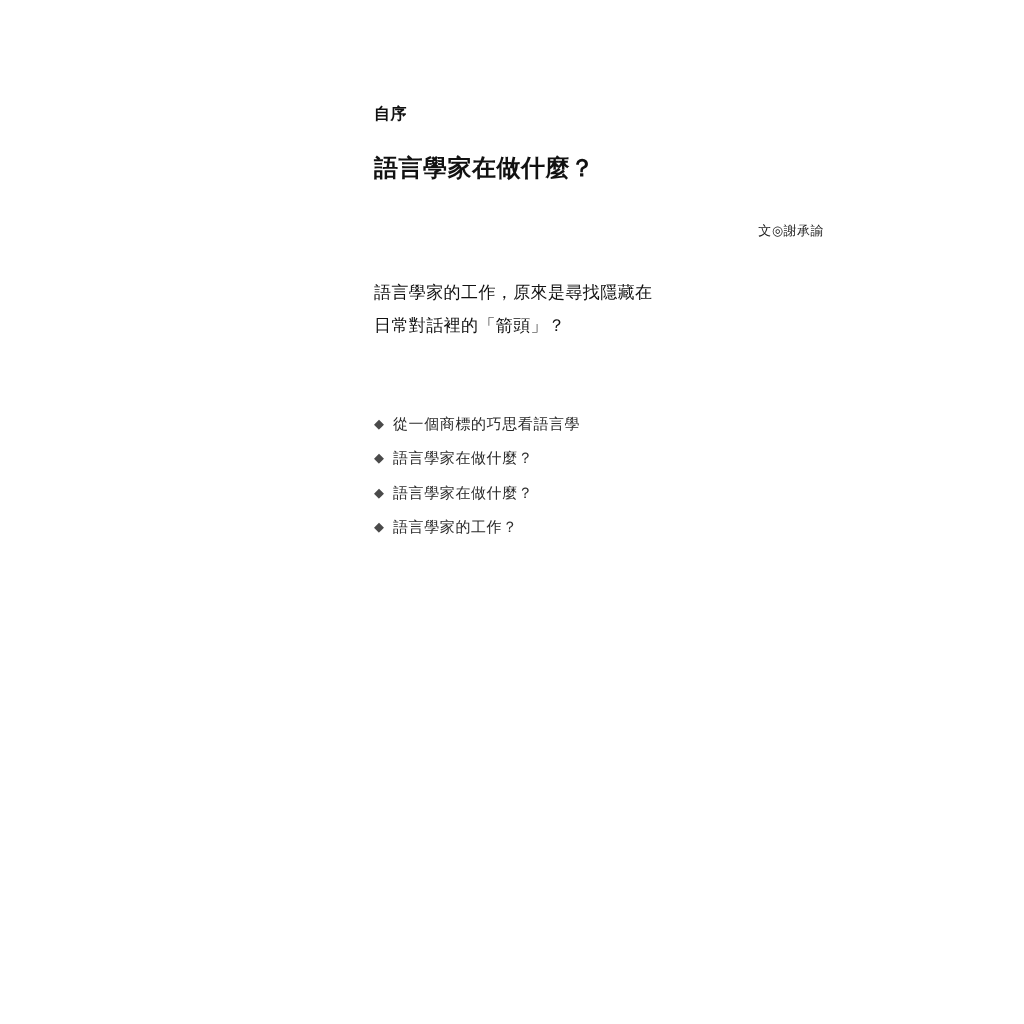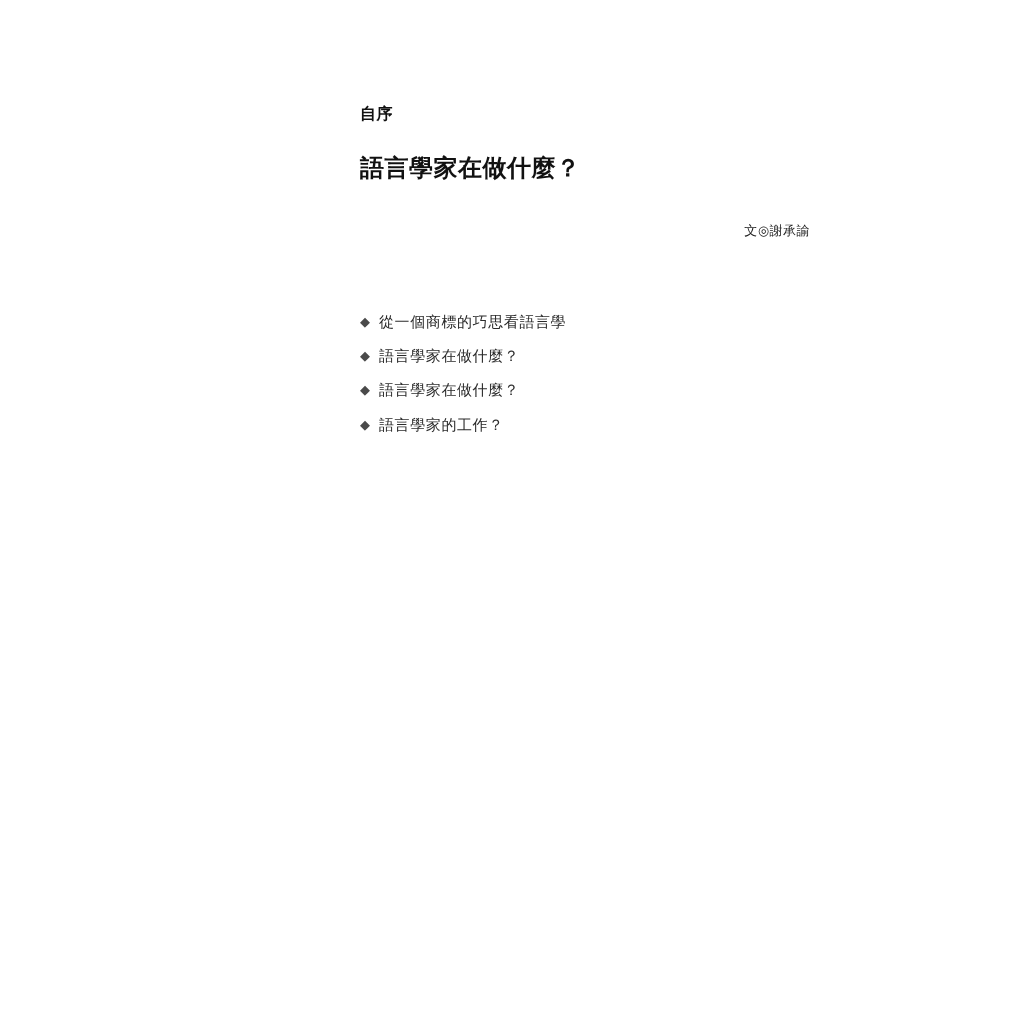--- a/index.html
+++ b/index.html
@@ -15,21 +15,21 @@
     color: #1a1a1a;
     overflow: hidden;
   }
   .page {
     position: absolute;
     inset: 0;
     background: #ffffff;
   }
   .content {
     position: absolute;
-    left: 360px;
+    left: 374px;
     top: 104px;
     width: 560px;
   }
   .kicker {
     font-family: "DejaVu Serif", serif;
     font-weight: bold;
     font-size: 16px;
     line-height: 1.3;
     color: #111111;
     margin: 0 0 28px 0;
@@ -97,20 +97,22 @@
 
     <div class="kicker">自序</div>
 
     <h1 class="title">語言學家在做什麼？</h1>
 
     <div class="byline-row">
       <span class="byline">文◎謝承諭</span>
     </div>
 
     <div class="lede">
+      <div>語言學家的工作，原來是尋找隱藏在</div>
+      <div>日常對話裡的「箭頭」？</div>
     </div>
 
     <ul class="toc">
       <li class="toc-item">
         <span class="bullet">◆</span>
         <span class="toc-label">從一個商標的巧思看語言學</span>
       </li>
       <li class="toc-item">
         <span class="bullet">◆</span>
         <span class="toc-label">語言學家在做什麼？</span>

